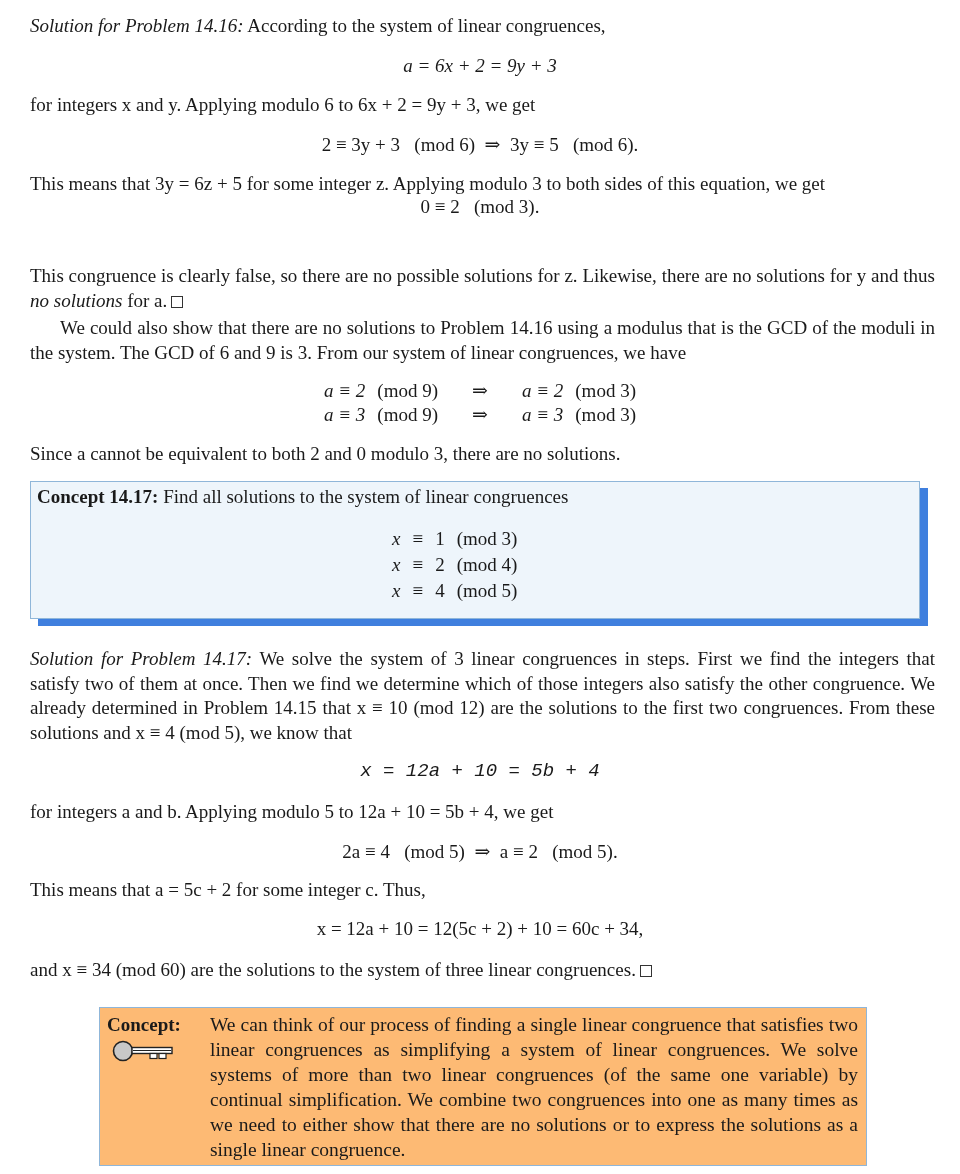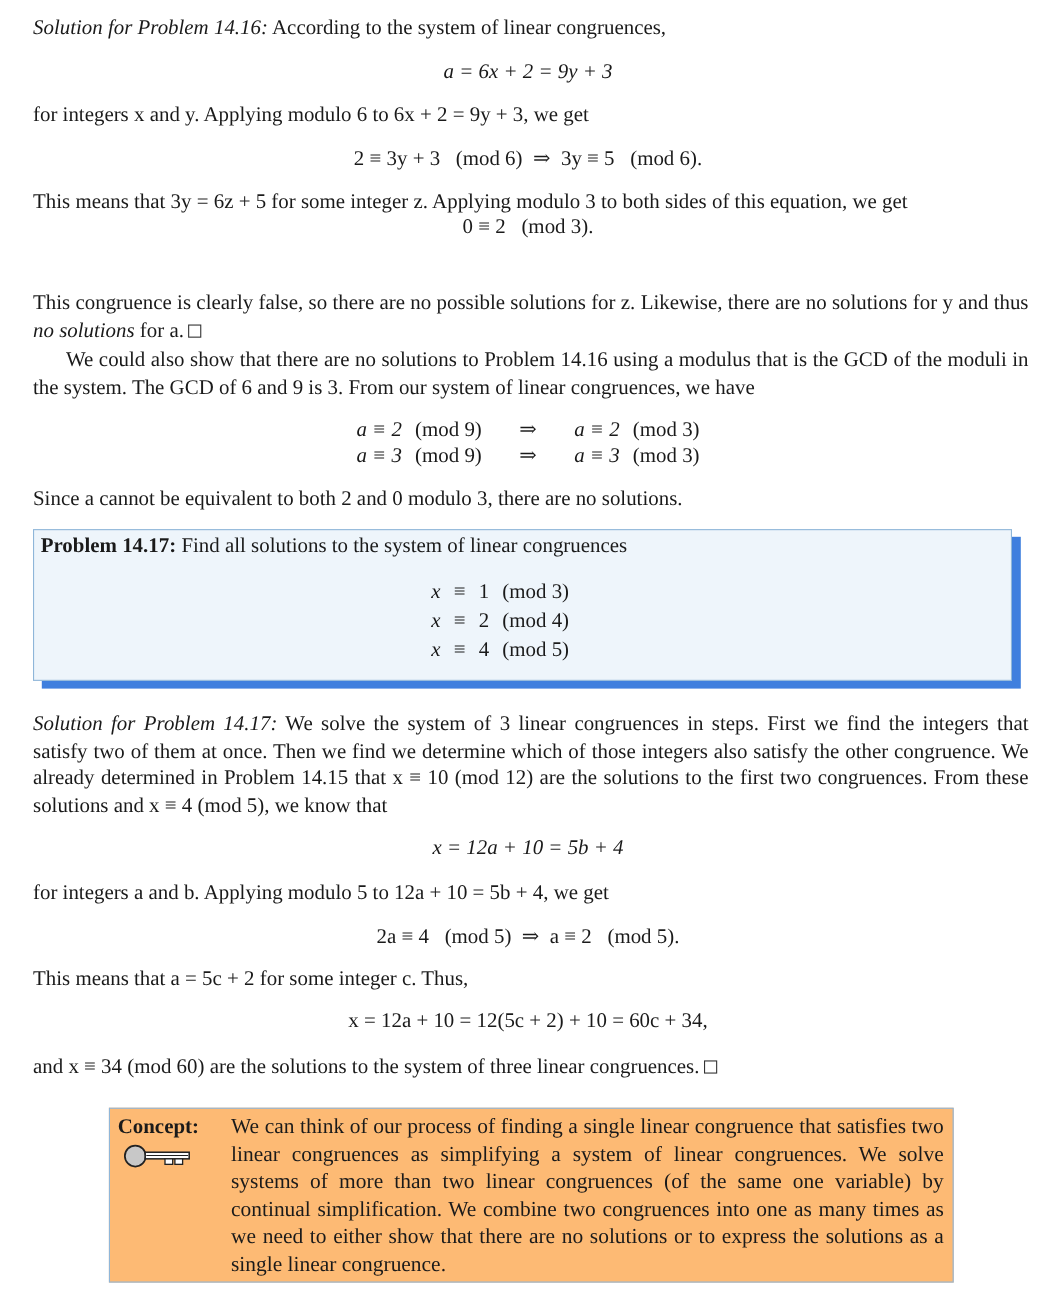--- a/index.html
+++ b/index.html
@@ -54,21 +54,21 @@
       <td>(mod 3)</td>
     </tr>
   </tbody>
     </table>
 </div>
 <div class="p" style="top:442px;">Since a cannot be equivalent to both 2 and 0 modulo 3, there are no solutions.</div>
 
 <div class="prob-shadow"></div>
 <div class="prob-box">
   <div style="position:absolute; left:6px; top:3px; line-height:24px;">
-    <span class="b">Problem 14.17:</span>
+    <span class="b">Concept 14.17:</span>
     <span>Find all solutions to the system of linear congruences</span>
   </div>
   <div style="position:absolute; left:355px; top:44px;">
     <table style="border-collapse:collapse;">
       <tbody>
           <tr>
         <td class="i" style="padding:2px 6px;">x</td>
         <td style="padding:2px 6px;">≡</td>
         <td style="padding:2px 6px;">1</td>
         <td style="padding:2px 6px;">(mod 3)</td>
@@ -87,21 +87,21 @@
       </tr>
     </tbody>
       </table>
   </div>
 </div>
 
 <div class="p justify" style="top:647px;">
   <span class="i">Solution for Problem 14.17:</span>
   <span>We solve the system of 3 linear congruences in steps. First we find the integers that satisfy two of them at once. Then we find we determine which of those integers also satisfy the other congruence. We already determined in Problem 14.15 that x ≡ 10 (mod 12) are the solutions to the first two congruences. From these solutions and x ≡ 4 (mod 5), we know that</span>
 </div>
-<div class="c i" style="top:760px;">x = 12a + 10 = 5b + 4</div>
+<div class="c i" style="top:760px;font-family:Liberation Mono, monospace;">x = 12a + 10 = 5b + 4</div>
 <div class="p" style="top:800px;">for integers a and b. Applying modulo 5 to 12a + 10 = 5b + 4, we get</div>
 <div class="c" style="top:840px; white-space:pre;">2a ≡ 4   (mod 5)  ⇒  a ≡ 2   (mod 5).</div>
 <div class="p" style="top:878px;">This means that a = 5c + 2 for some integer c. Thus,</div>
 <div class="c" style="top:918px;">x = 12a + 10 = 12(5c + 2) + 10 = 60c + 34,</div>
 <div class="p" style="top:958px;">
   <span>and x ≡ 34 (mod 60) are the solutions to the system of three linear congruences.</span><span class="qed"></span>
 </div>
 
 <div class="concept-box">
   <div class="b" style="position:absolute; left:7px; top:4px; line-height:25px;">Concept:</div>

